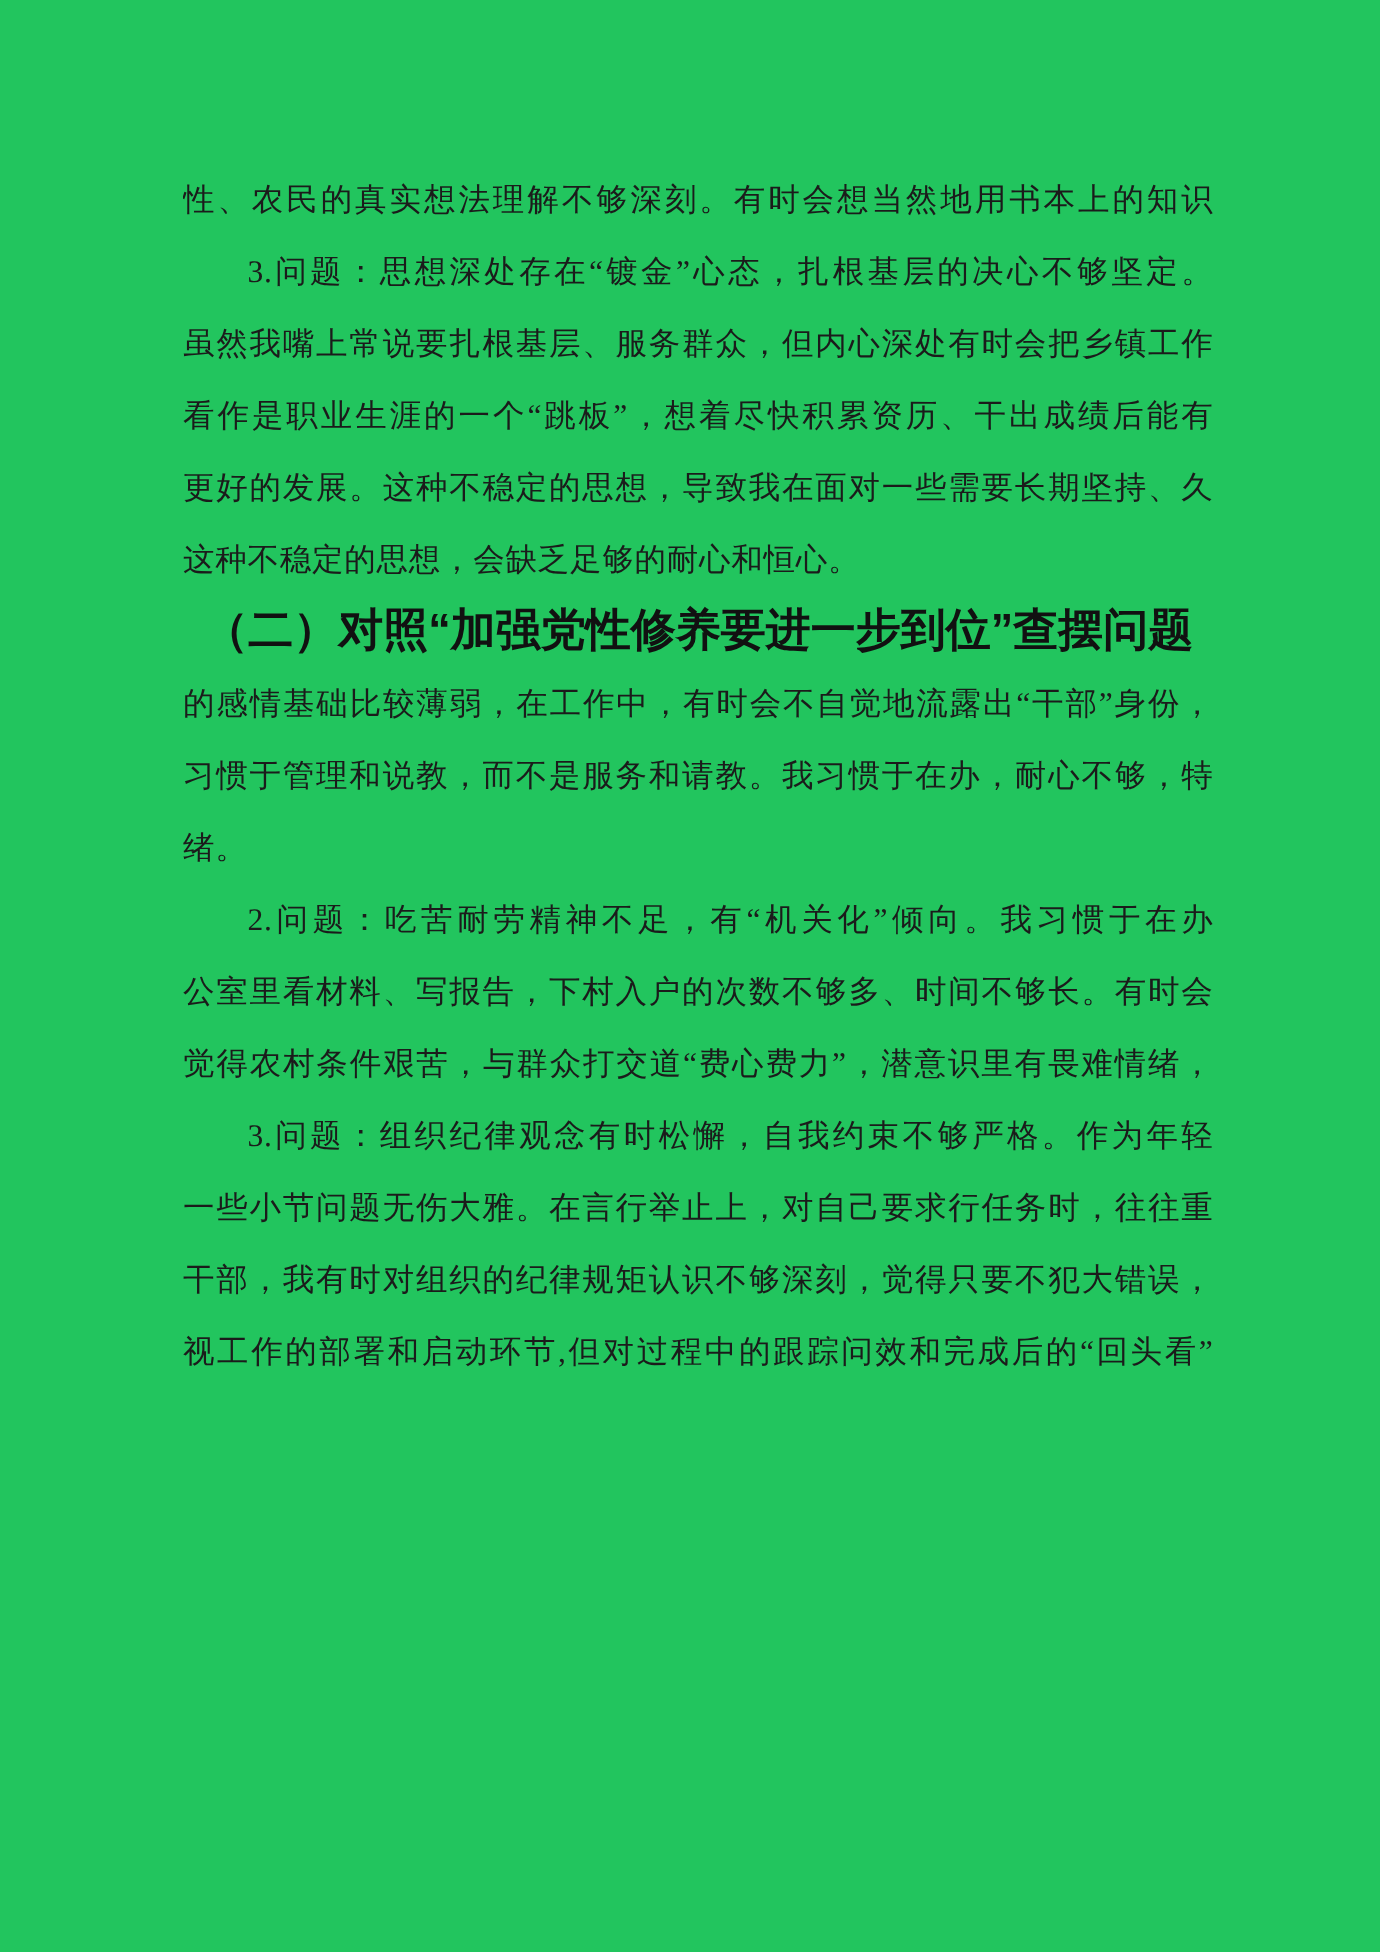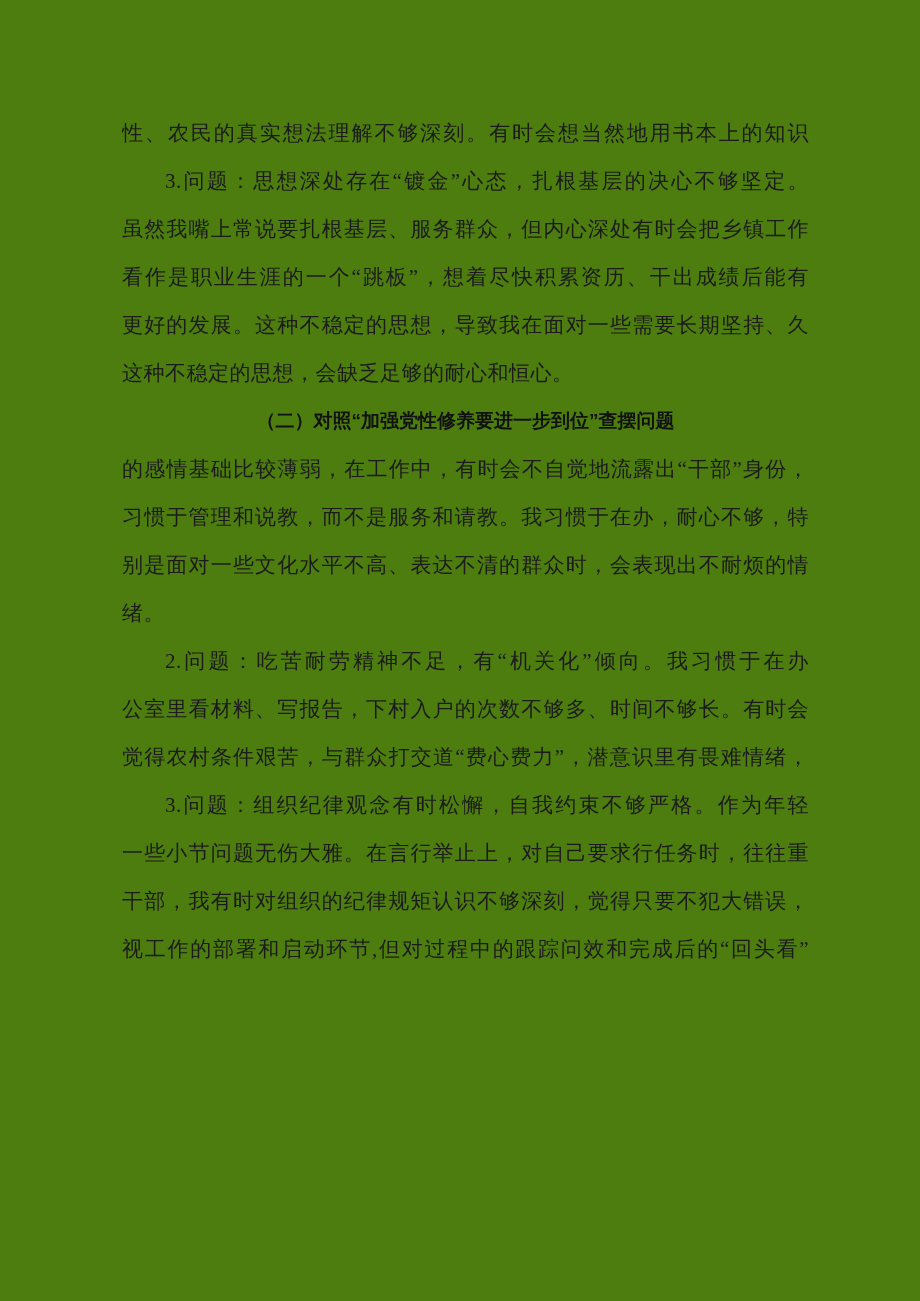--- a/index.html
+++ b/index.html
@@ -4,21 +4,21 @@
 <style>
   html, body {
     margin: 0;
     padding: 0;
     background: #ffffff;
   }
   .page {
     position: relative;
     width: 920px;
     height: 1301px;
-    background: #4d7c0f;
+    background: #22c55e;
     overflow: hidden;
   }
   .doc-body {
     position: absolute;
     left: 122px;
     top: 109px;
     width: 687px;
     font-family: "Liberation Serif", "DejaVu Serif", serif;
     font-size: 21px;
     line-height: 48px;
@@ -36,42 +36,41 @@
     text-align-last: left;
   }
   .text-line.indent {
     text-indent: 43px;
   }
   .section-heading {
     height: 48px;
     overflow: hidden;
     font-family: "Liberation Sans", "DejaVu Sans", sans-serif;
     font-weight: bold;
-    font-size: 19px;
+    font-size: 30px;
     color: #111111;
     text-align: center;
     text-align-last: center;
     letter-spacing: 0px;
   }
 </style>
 </head>
 <body>
 
 <div class="page">
   <div class="doc-body">
       <div class="text-line">性、农民的真实想法理解不够深刻。有时会想当然地用书本上的知识</div>
       <div class="text-line indent">3.问题：思想深处存在“镀金”心态，扎根基层的决心不够坚定。</div>
       <div class="text-line">虽然我嘴上常说要扎根基层、服务群众，但内心深处有时会把乡镇工作</div>
       <div class="text-line">看作是职业生涯的一个“跳板”，想着尽快积累资历、干出成绩后能有</div>
       <div class="text-line">更好的发展。这种不稳定的思想，导致我在面对一些需要长期坚持、久</div>
       <div class="text-line endline">这种不稳定的思想，会缺乏足够的耐心和恒心。</div>
       <div class="section-heading">（二）对照“加强党性修养要进一步到位”查摆问题</div>
       <div class="text-line">的感情基础比较薄弱，在工作中，有时会不自觉地流露出“干部”身份，</div>
       <div class="text-line">习惯于管理和说教，而不是服务和请教。我习惯于在办，耐心不够，特</div>
-      <div class="text-line">别是面对一些文化水平不高、表达不清的群众时，会表现出不耐烦的情</div>
       <div class="text-line endline">绪。</div>
       <div class="text-line indent">2.问题：吃苦耐劳精神不足，有“机关化”倾向。我习惯于在办</div>
       <div class="text-line">公室里看材料、写报告，下村入户的次数不够多、时间不够长。有时会</div>
       <div class="text-line">觉得农村条件艰苦，与群众打交道“费心费力”，潜意识里有畏难情绪，</div>
       <div class="text-line indent">3.问题：组织纪律观念有时松懈，自我约束不够严格。作为年轻</div>
       <div class="text-line">一些小节问题无伤大雅。在言行举止上，对自己要求行任务时，往往重</div>
       <div class="text-line">干部，我有时对组织的纪律规矩认识不够深刻，觉得只要不犯大错误，</div>
       <div class="text-line">视工作的部署和启动环节,但对过程中的跟踪问效和完成后的“回头看”</div>
     </div>
 </div>

